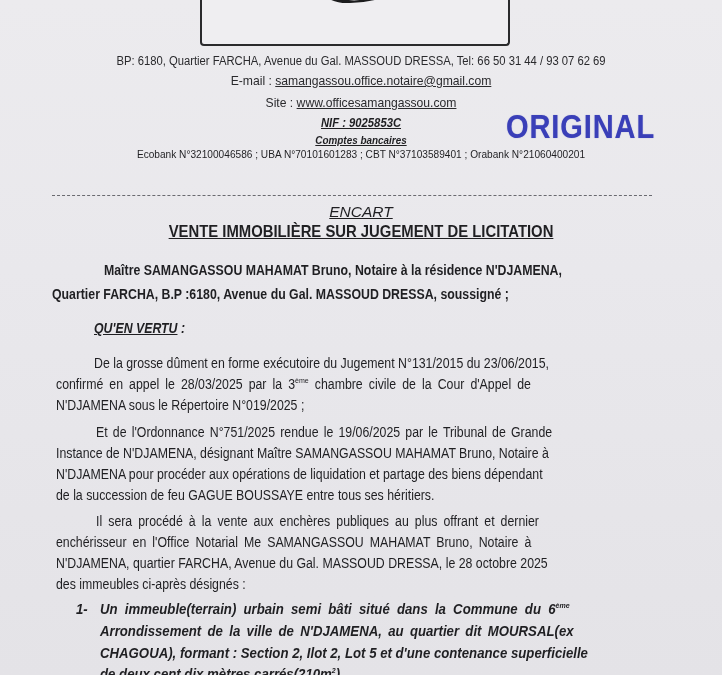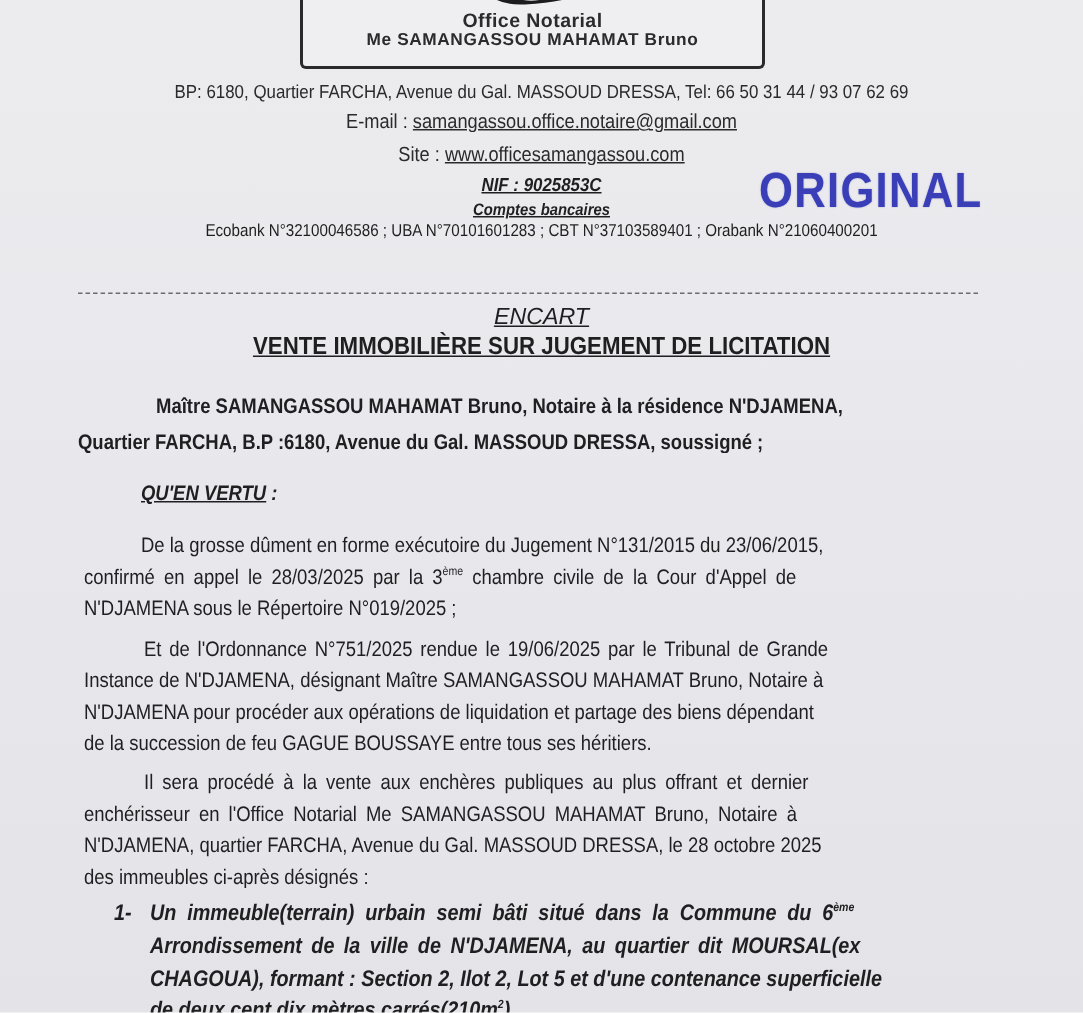--- a/index.html
+++ b/index.html
@@ -48,22 +48,20 @@
   </style>
 </head>
 <body>
 
 <div class="page">
 
   <div class="logo-box">
     <svg class="logo-mark" viewBox="0 0 70 14">
       <path d="M2 0 Q10 12 30 11 Q50 10 62 6 Q52 4 44 7 Q30 11 18 4 Q14 1 16 0 Z" fill="#1c1c1e"></path>
     </svg>
-    <div class="logo-title">Office Notarial</div>
-    <div class="logo-sub">Me SAMANGASSOU MAHAMAT Bruno</div>
   </div>
 
   <div class="line contact" style="top:54px;">BP: 6180, Quartier FARCHA, Avenue du Gal. MASSOUD DRESSA, Tel: 66 50 31 44 / 93 07 62 69</div>
 
   <div class="line contact" style="top:73px; font-size:13.5px;">
     <span>E-mail : </span><span class="u">samangassou.office.notaire@gmail.com</span>
   </div>
 
   <div class="line contact" style="top:95px; font-size:13.5px;">
     <span>Site : </span><span class="u">www.officesamangassou.com</span>

